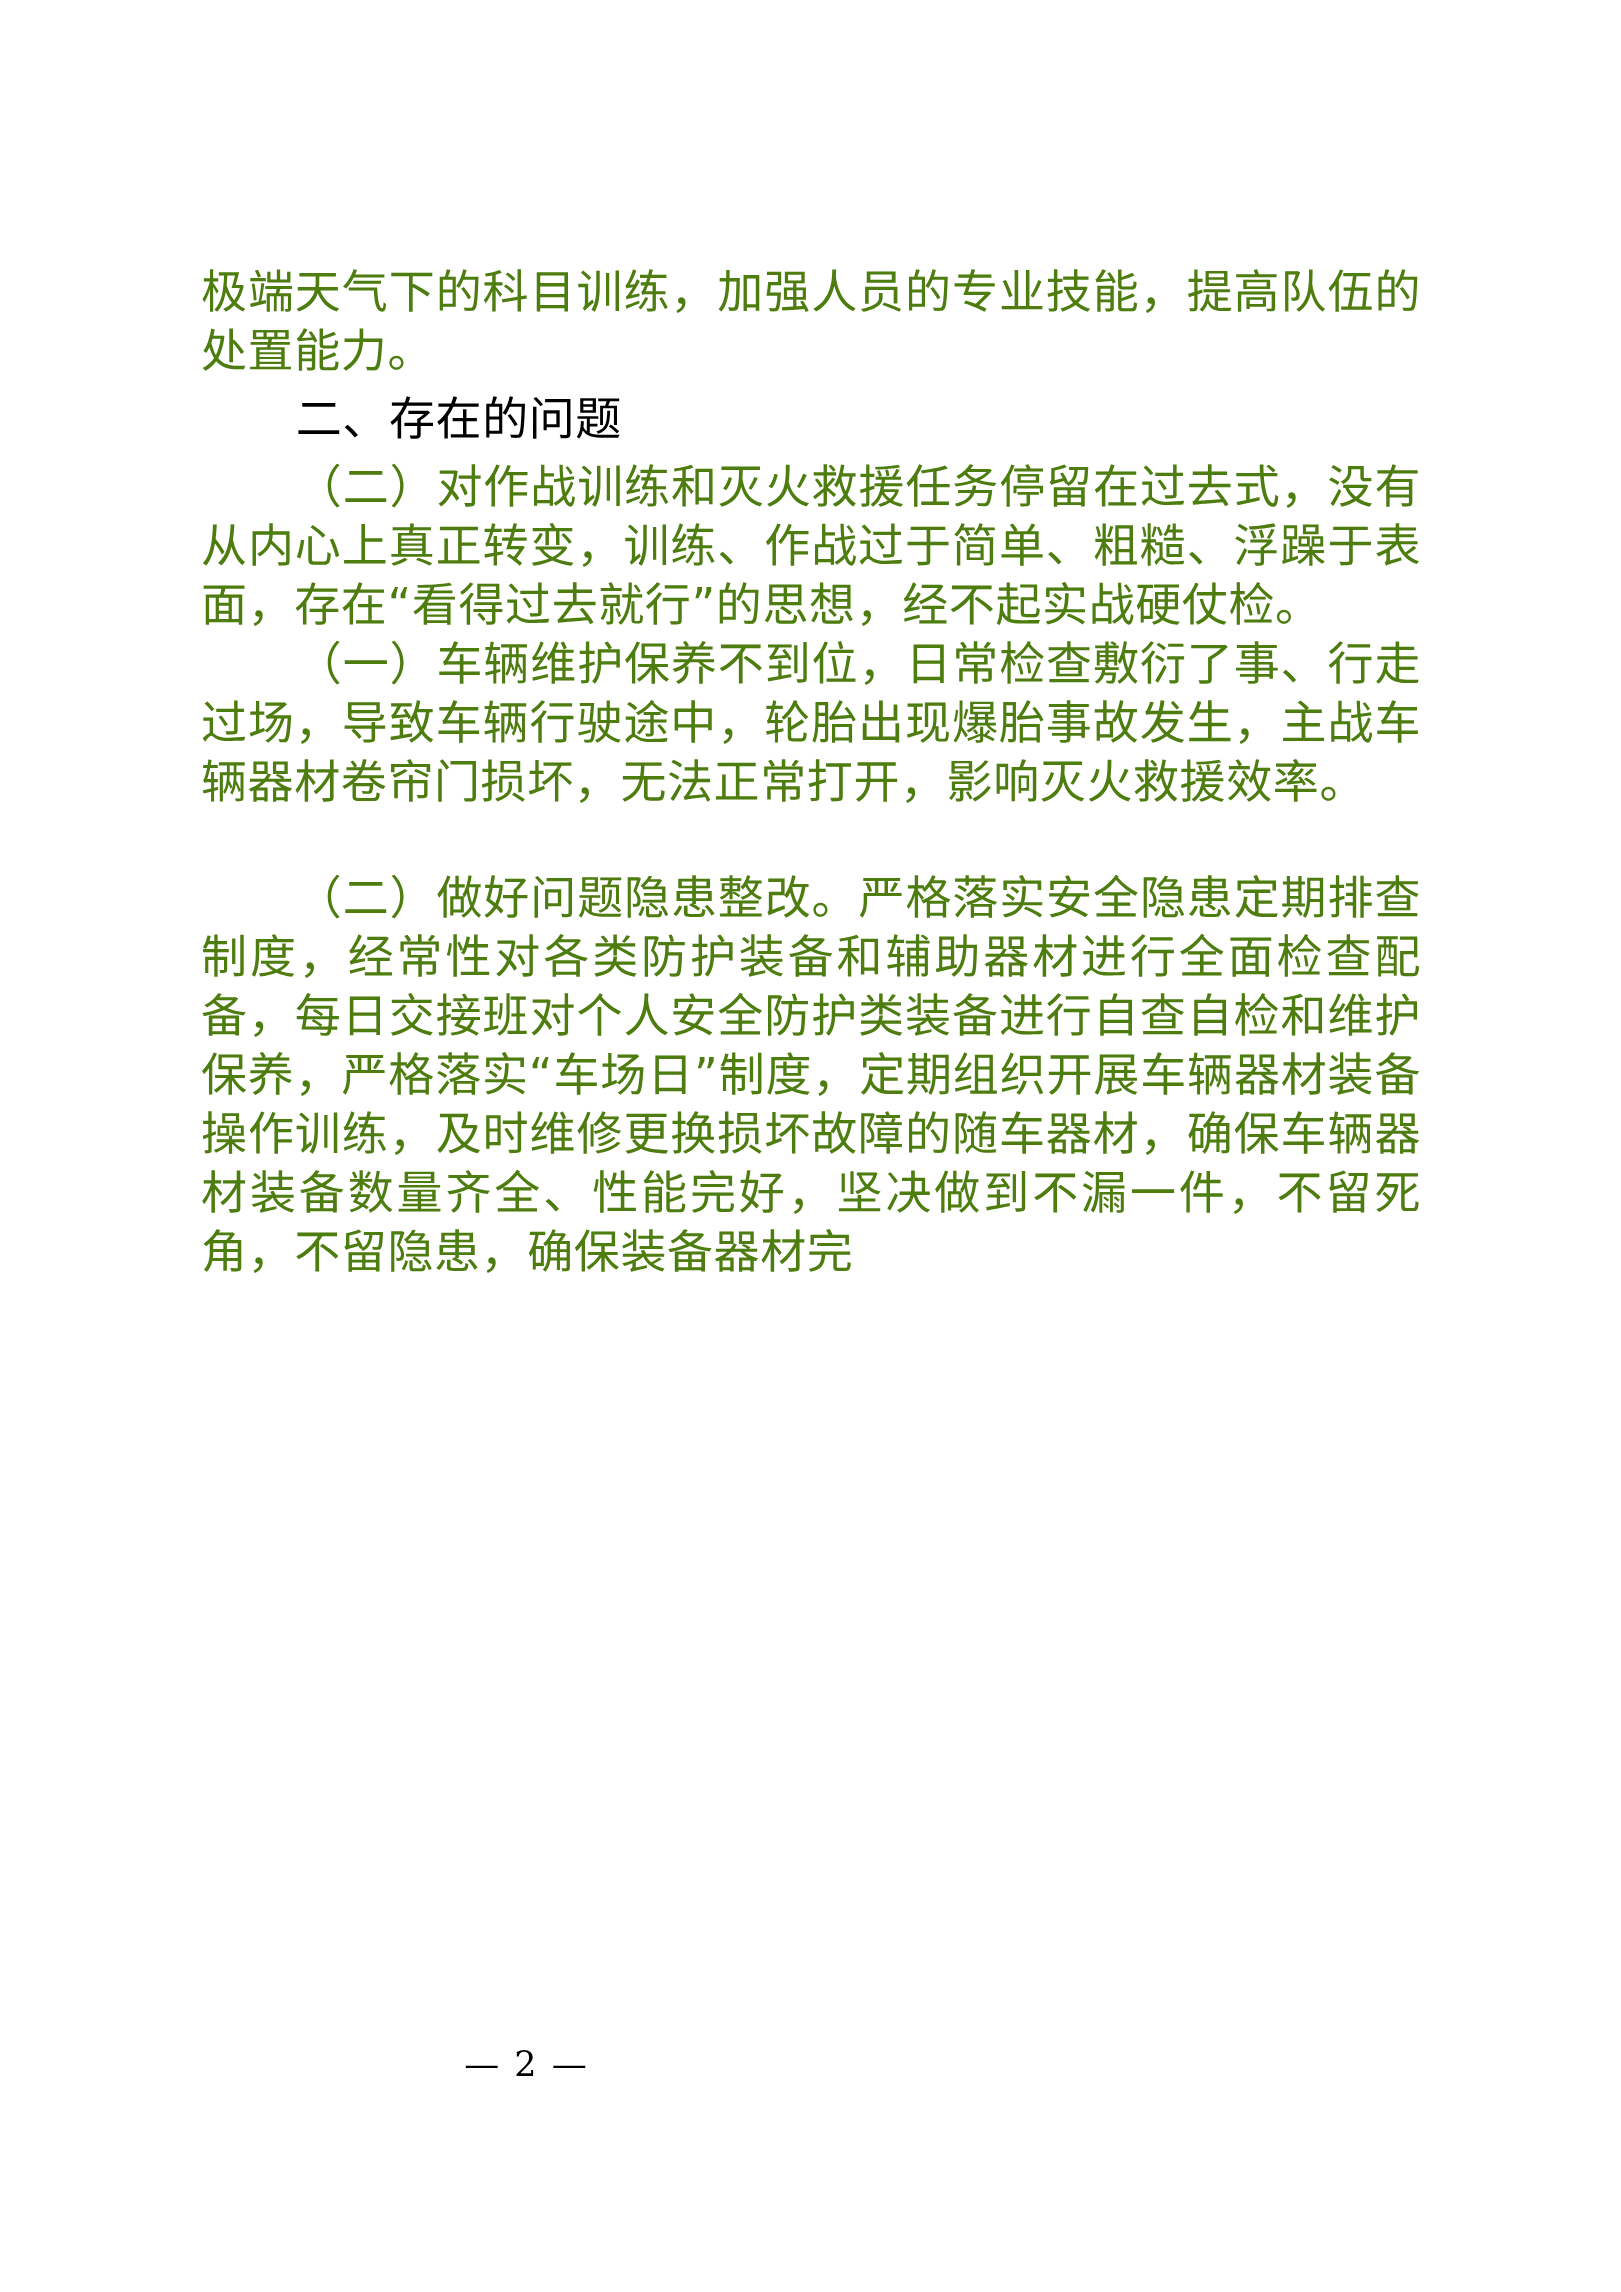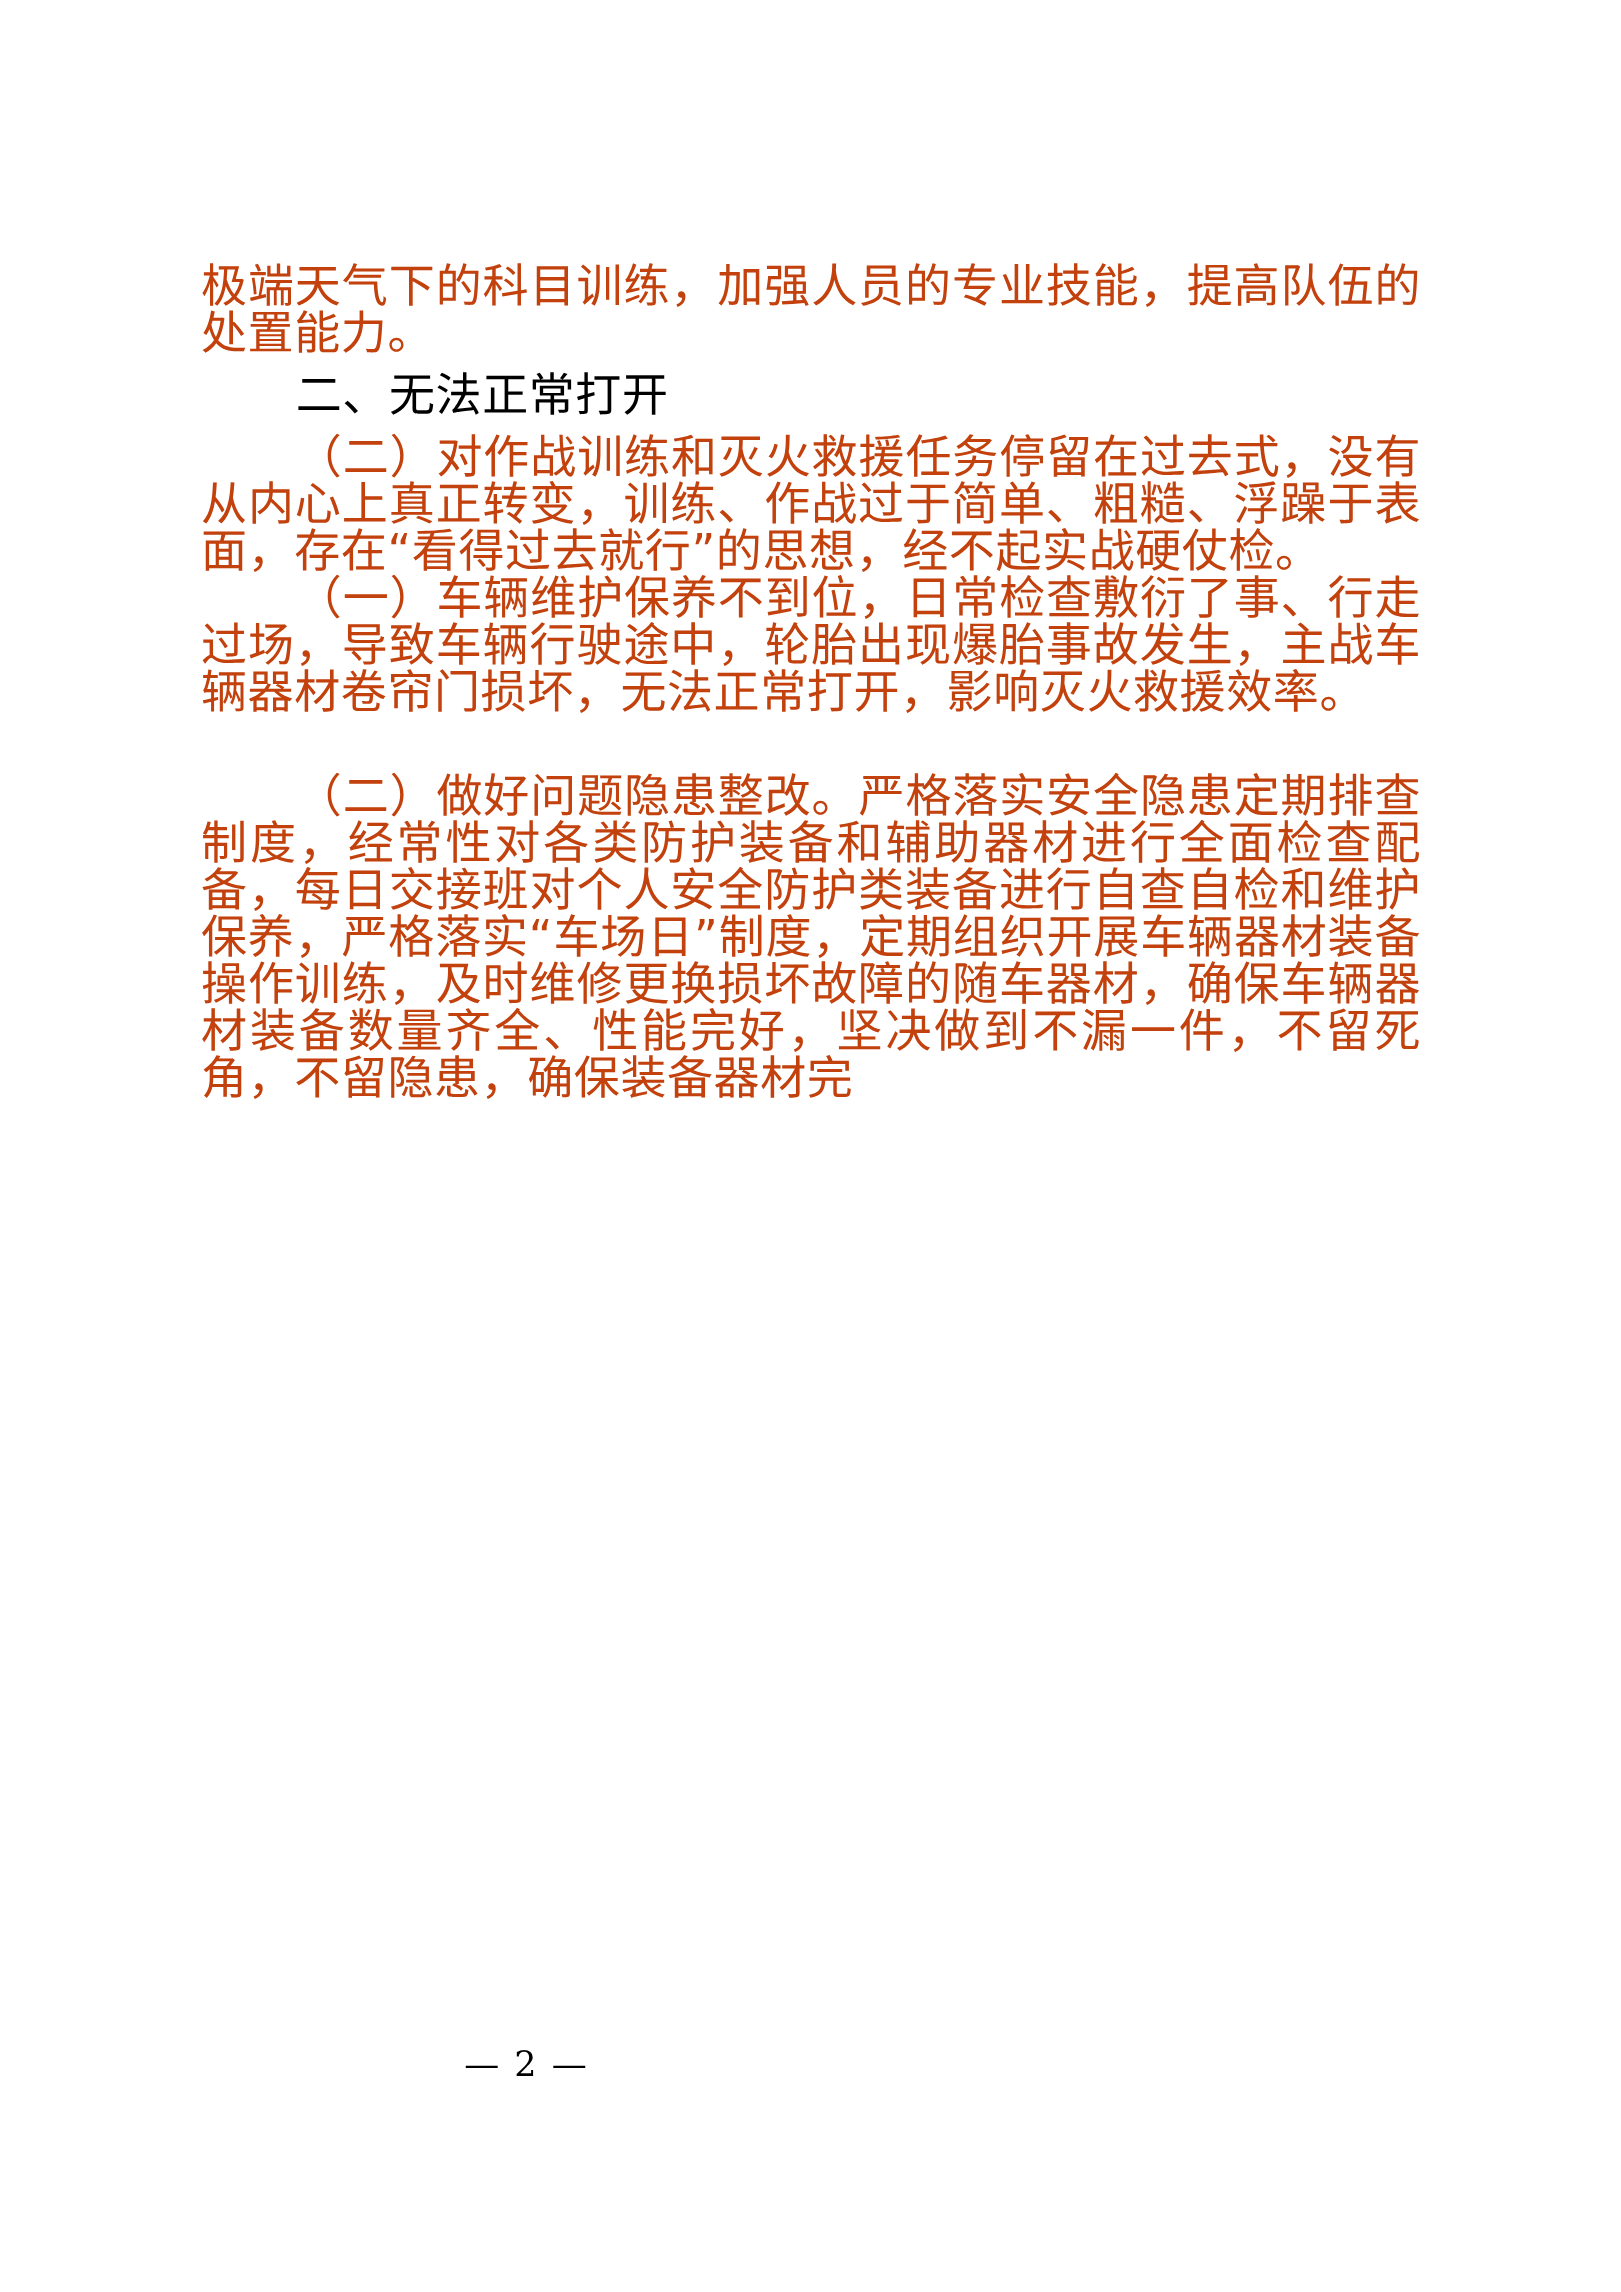--- a/index.html
+++ b/index.html
@@ -20,27 +20,27 @@
     color: #000000;
   }
   .content {
     position: absolute;
     left: 201px;
     top: 263px;
     width: 1220px;
   }
   .para {
     font-size: 46px;
-    line-height: 47px;
+    line-height: 59px;
     letter-spacing: 0.6px;
     text-align: justify;
     text-justify: inter-ideograph;
     margin: 0;
     font-weight: 400;
-    color: #c2410c;
+    color: #4d7c0f;
     white-space: normal;
     word-break: break-all;
   }
   
   .para.cont {
     text-indent: 0;
   }
   
   .para.indent {
     text-indent: 2.06em;
@@ -76,21 +76,21 @@
 </style>
 </head>
 <body>
 
 <div class="page">
 
   <div class="content">
 
     <p class="para cont">极端天气下的科目训练，加强人员的专业技能，提高队伍的处置能力。</p>
 
-    <h2 class="heading">二、无法正常打开</h2>
+    <h2 class="heading">二、存在的问题</h2>
 
     <p class="para indent">（二）对作战训练和灭火救援任务停留在过去式，没有从内心上真正转变，训练、作战过于简单、粗糙、浮躁于表面，存在“看得过去就行”的思想，经不起实战硬仗检。</p>
 
     <p class="para indent">（一）车辆维护保养不到位，日常检查敷衍了事、行走过场，导致车辆行驶途中，轮胎出现爆胎事故发生，主战车辆器材卷帘门损坏，无法正常打开，影响灭火救援效率。</p>
 
     <div class="spacer-block"></div>
 
 
 
     <p class="para indent">（二）做好问题隐患整改。严格落实安全隐患定期排查制度，经常性对各类防护装备和辅助器材进行全面检查配备，每日交接班对个人安全防护类装备进行自查自检和维护保养，严格落实“车场日”制度，定期组织开展车辆器材装备操作训练，及时维修更换损坏故障的随车器材，确保车辆器材装备数量齐全、性能完好，坚决做到不漏一件，不留死角，不留隐患，确保装备器材完</p>

